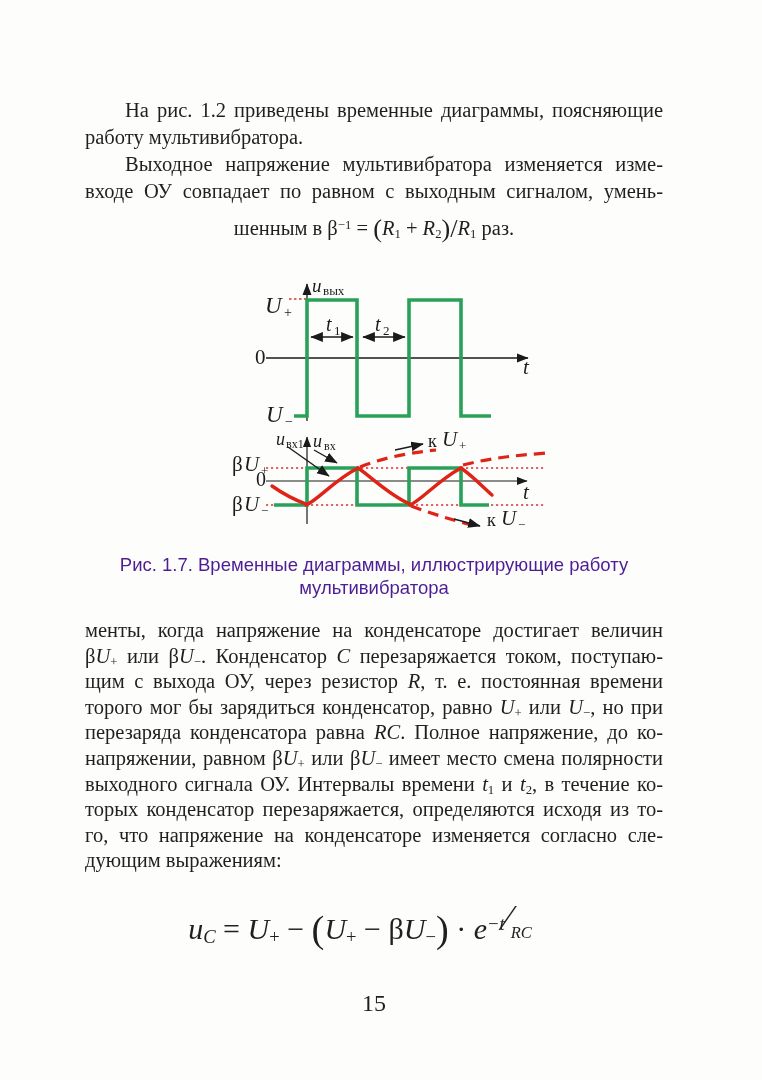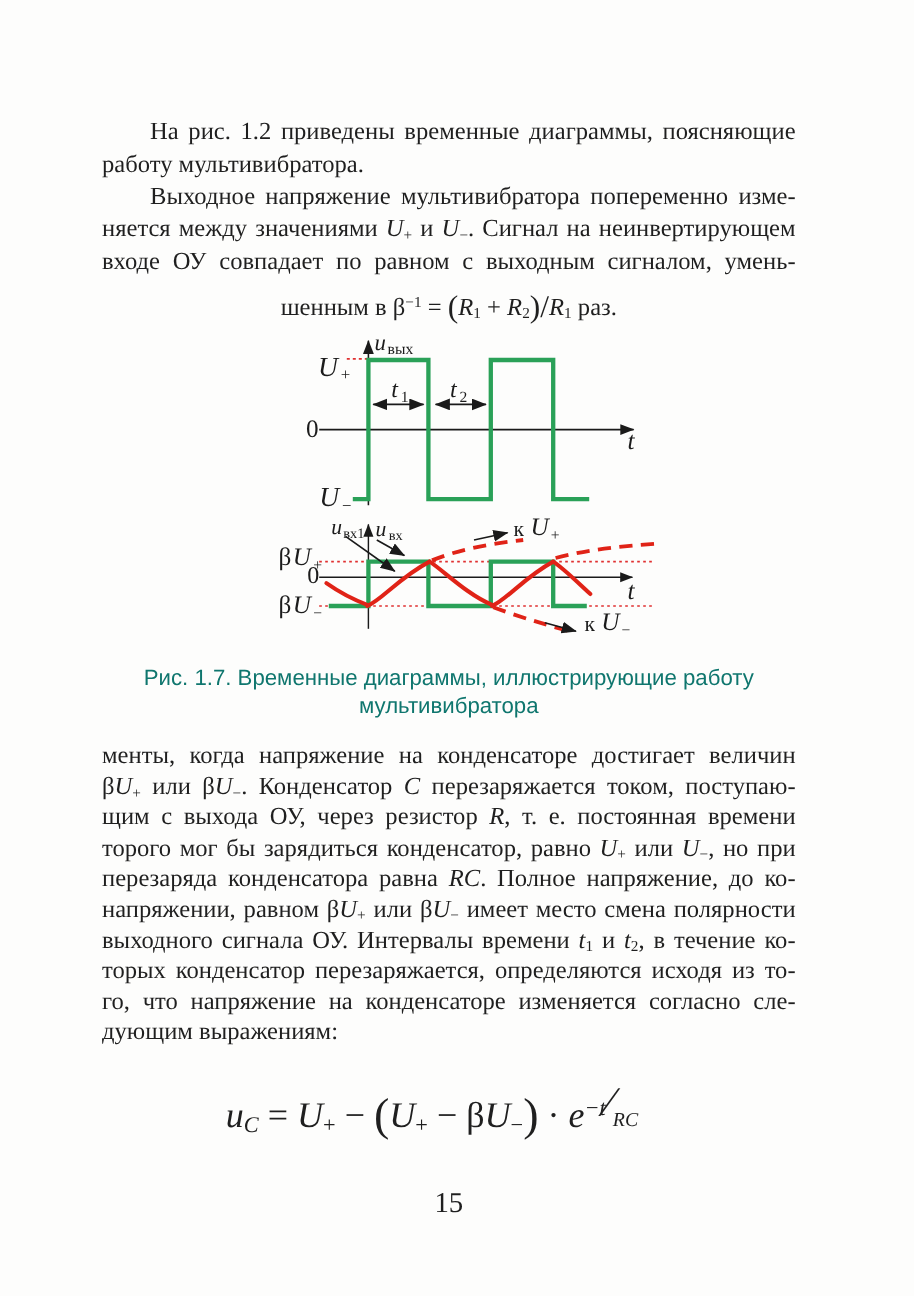--- a/index.html
+++ b/index.html
@@ -17,21 +17,21 @@
   .i{font-style:italic;}
   .sub{font-size:62%; vertical-align:-0.22em;}
   .subi{font-size:62%; vertical-align:-0.22em; font-style:italic;}
   .sup{font-size:62%; vertical-align:0.5em;}
   .supi{font-size:62%; vertical-align:0.5em; font-style:italic;}
   .bp{font-size:128%; vertical-align:-0.07em;}
   .fs{font-size:118%; vertical-align:0.25em;}
   .rcsub{font-size:55%; font-style:italic; vertical-align:0.05em;}
   .caption{
     position:absolute; left:85px; width:578px; top:553px; text-align:center;
-    font-family:"Liberation Sans", sans-serif; font-size:18.5px; line-height:23px; color:#0f766e;
+    font-family:"Liberation Sans", sans-serif; font-size:18.5px; line-height:23px; color:#4c1d95;
   }
   .formula{
     position:absolute; left:71px; width:578px; top:896px; height:44px;
     text-align:center; font-size:30px; line-height:44px;
   }
   .pagenum{
     position:absolute; left:85px; width:578px; top:990px;
     text-align:center; font-size:24px;
   }
   svg text{font-family:"Liberation Serif", serif; fill:#1c1c1c;}
@@ -41,22 +41,21 @@
 <body>
 
 <div class="page">
 
   <div class="para" style="top:97px">
     <div class="line just ind"><span class="seg n">На рис. 1.2 приведены временные диаграммы, поясняющие</span></div>
     <div class="line"><span class="seg n">работу мультивибратора.</span></div>
   </div>
 
   <div class="para" style="top:151px">
-    <div class="line just ind"><span class="seg n">Выходное напряжение мультивибратора попеременно изме-</span></div>
-    <div class="line just"><span class="seg n">няется между значениями </span><span class="seg i">U</span><span class="seg sub">+</span><span class="seg n"> и </span><span class="seg i">U</span><span class="seg sub">−</span><span class="seg n">. Сигнал на неинвертирующем</span></div>
+    <div class="line just ind"><span class="seg n">Выходное напряжение мультивибратора изменяется изме-</span></div>
     <div class="line just"><span class="seg n">входе ОУ совпадает по равном с выходным сигналом, умень-</span></div>
     <div class="line tall"><span class="seg n">шенным в β</span><span class="seg sup">−1</span><span class="seg n"> = </span><span class="seg bp">(</span><span class="seg i">R</span><span class="seg sub">1</span><span class="seg n"> + </span><span class="seg i">R</span><span class="seg sub">2</span><span class="seg bp">)</span><span class="seg bp">/</span><span class="seg i">R</span><span class="seg sub">1</span><span class="seg n"> раз.</span></div>
   </div>
 
   <svg style="position:absolute; left:0; top:270px" width="762" height="280" viewBox="0 0 762 280">
     <defs>
       <marker id="ah" markerWidth="10" markerHeight="8" refX="8.5" refY="3.5" orient="auto">
         <path d="M0,0 L9,3.5 L0,7 z" fill="#1a1a1a"></path>
       </marker>
       <marker id="ahr" markerWidth="10" markerHeight="8" refX="8.5" refY="3.5" orient="auto-start-reverse">

